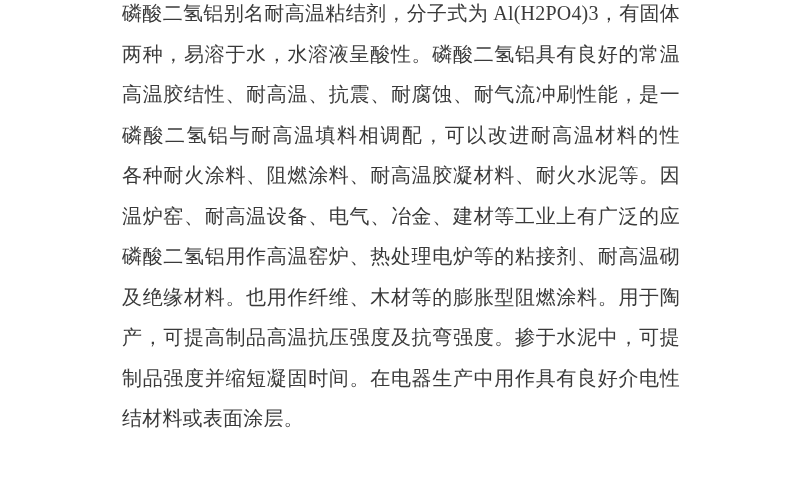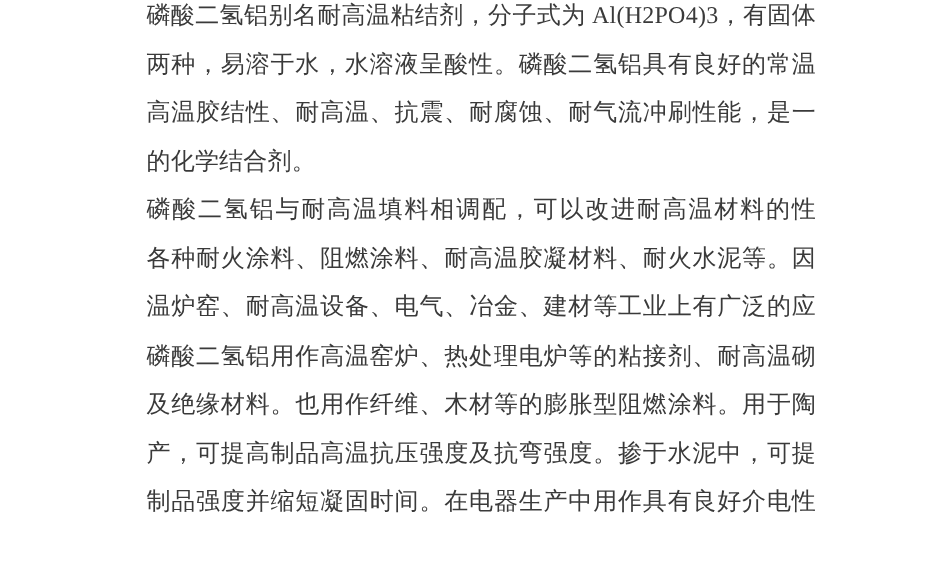--- a/index.html
+++ b/index.html
@@ -47,30 +47,30 @@
 </head>
 <body>
 
 <div class="doc-page">
   <div class="text-block">
 
     <div class="paragraph">
       <div class="line">磷酸二氢铝别名耐高温粘结剂，分子式为 Al(H2PO4)3，有固体和液体</div>
       <div class="line">两种，易溶于水，水溶液呈酸性。磷酸二氢铝具有良好的常温粘结性、</div>
       <div class="line">高温胶结性、耐高温、抗震、耐腐蚀、耐气流冲刷性能，是一种理想</div>
-      <div class="line para-last">的化学结合剂。</div>
     </div>
 
     <div class="paragraph">
       <div class="line">磷酸二氢铝与耐高温填料相调配，可以改进耐高温材料的性能，制成</div>
       <div class="line">各种耐火涂料、阻燃涂料、耐高温胶凝材料、耐火水泥等。因此在高</div>
       <div class="line para-last">温炉窑、耐高温设备、电气、冶金、建材等工业上有广泛的应用。</div>
     </div>
 
     <div class="paragraph">
       <div class="line">磷酸二氢铝用作高温窑炉、热处理电炉等的粘接剂、耐高温砌缝材料</div>
       <div class="line">及绝缘材料。也用作纤维、木材等的膨胀型阻燃涂料。用于陶瓷品生</div>
       <div class="line">产，可提高制品高温抗压强度及抗弯强度。掺于水泥中，可提高水泥</div>
       <div class="line">制品强度并缩短凝固时间。在电器生产中用作具有良好介电性能的粘</div>
+      <div class="line para-last">结材料或表面涂层。</div>
     </div>
 
   </div>
 </div>
 
 </body></html>

